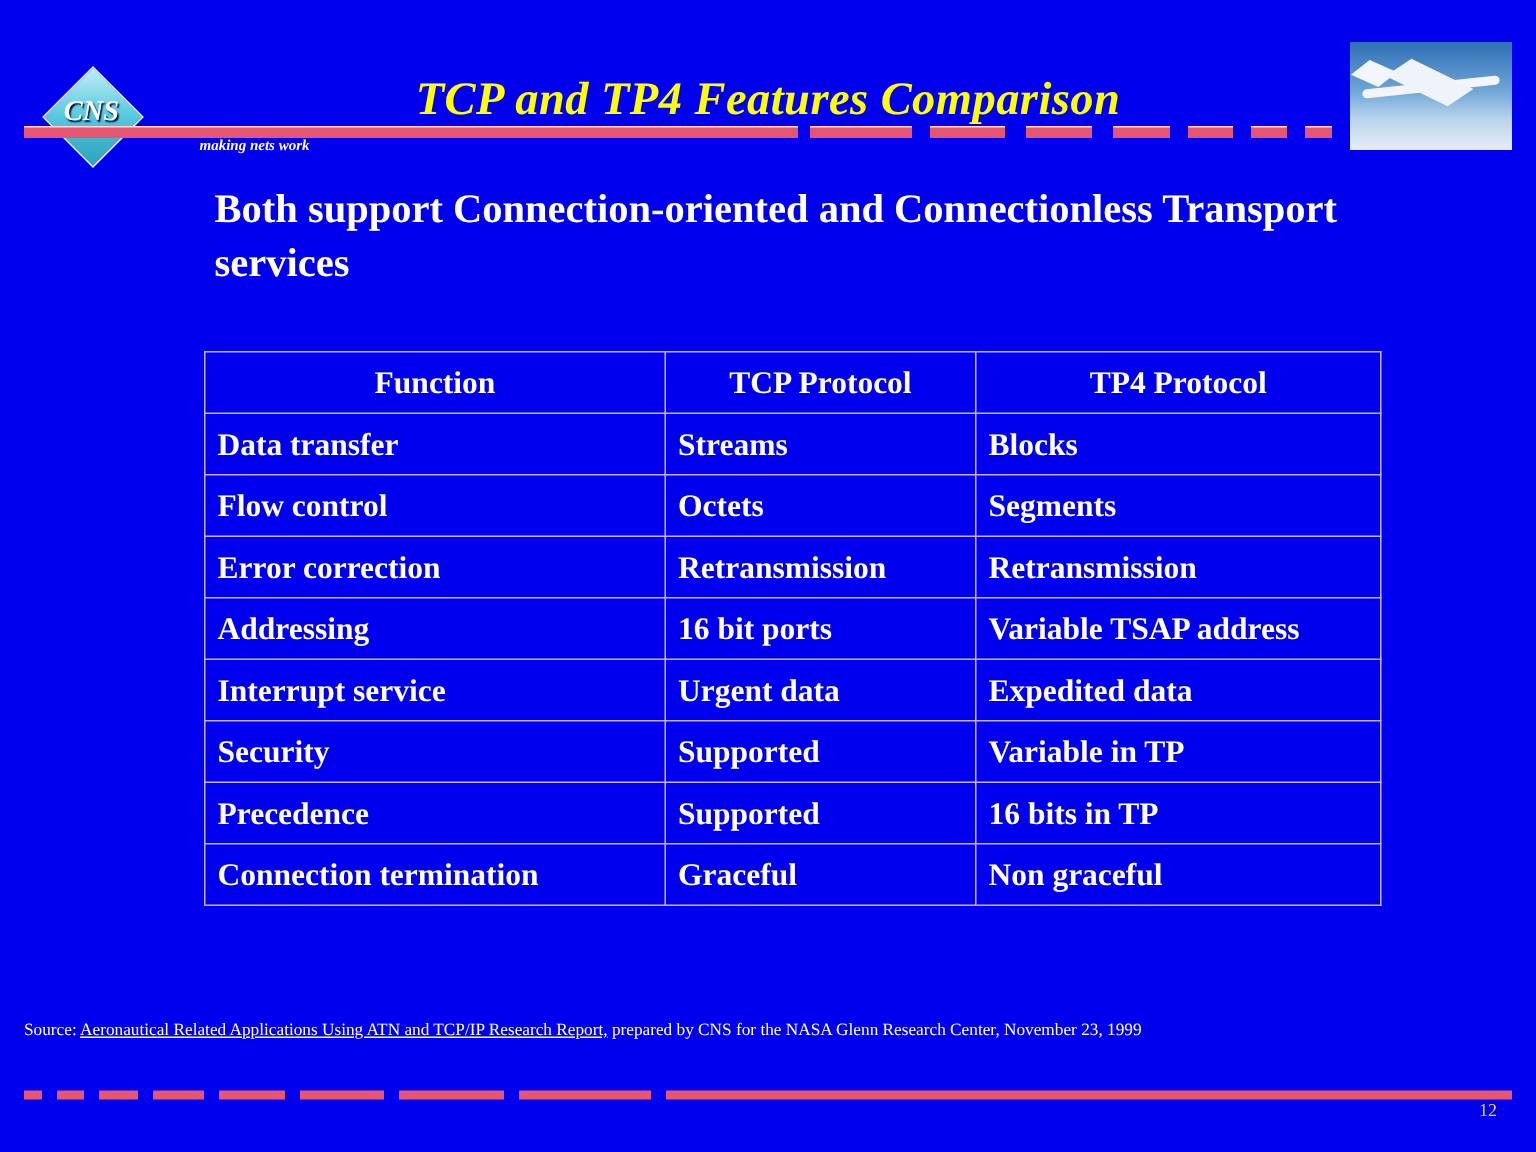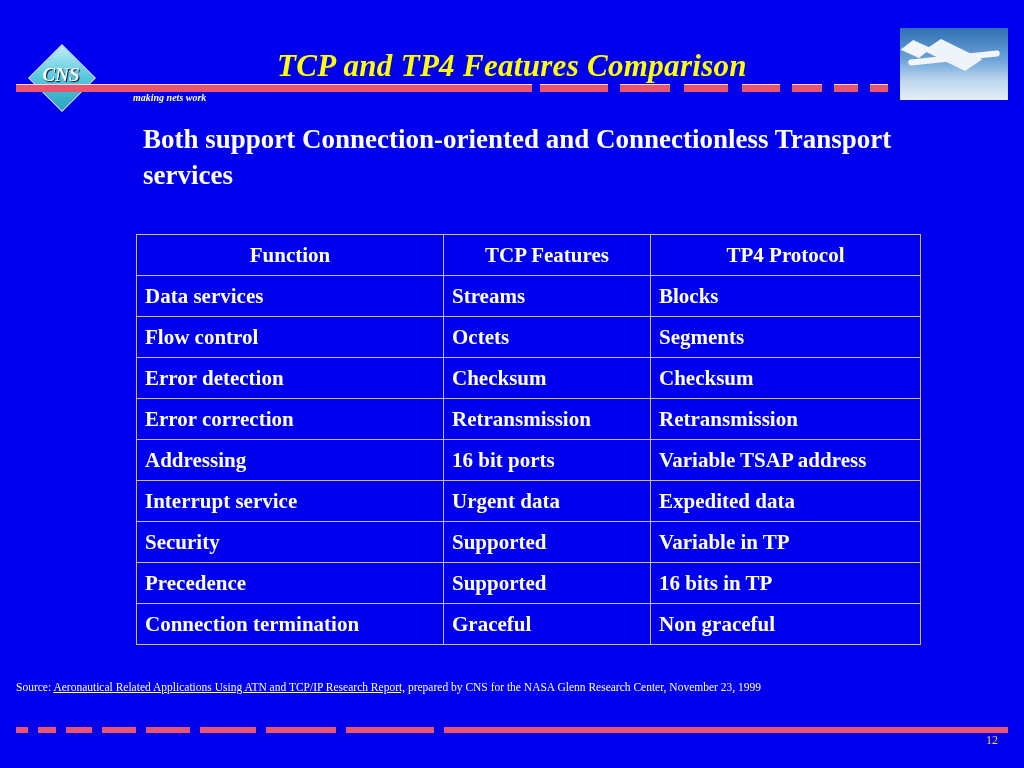--- a/index.html
+++ b/index.html
@@ -223,39 +223,34 @@
 
   <table class="cmp">
     <colgroup>
       <col class="c1">
         <col class="c2">
         <col class="c3">
     </colgroup>
     <thead>
       <tr>
         <th>Function</th>
-        <th>TCP Features</th>
+        <th>TCP Protocol</th>
         <th>TP4 Protocol</th>
       </tr>
     </thead>
     <tbody>
       <tr>
-        <td>Data services</td>
+        <td>Data transfer</td>
         <td>Streams</td>
         <td>Blocks</td>
       </tr>
       <tr>
         <td>Flow control</td>
         <td>Octets</td>
         <td>Segments</td>
-      </tr>
-      <tr>
-        <td>Error detection</td>
-        <td>Checksum</td>
-        <td>Checksum</td>
       </tr>
       <tr>
         <td>Error correction</td>
         <td>Retransmission</td>
         <td>Retransmission</td>
       </tr>
       <tr>
         <td>Addressing</td>
         <td>16 bit ports</td>
         <td>Variable TSAP address</td>

